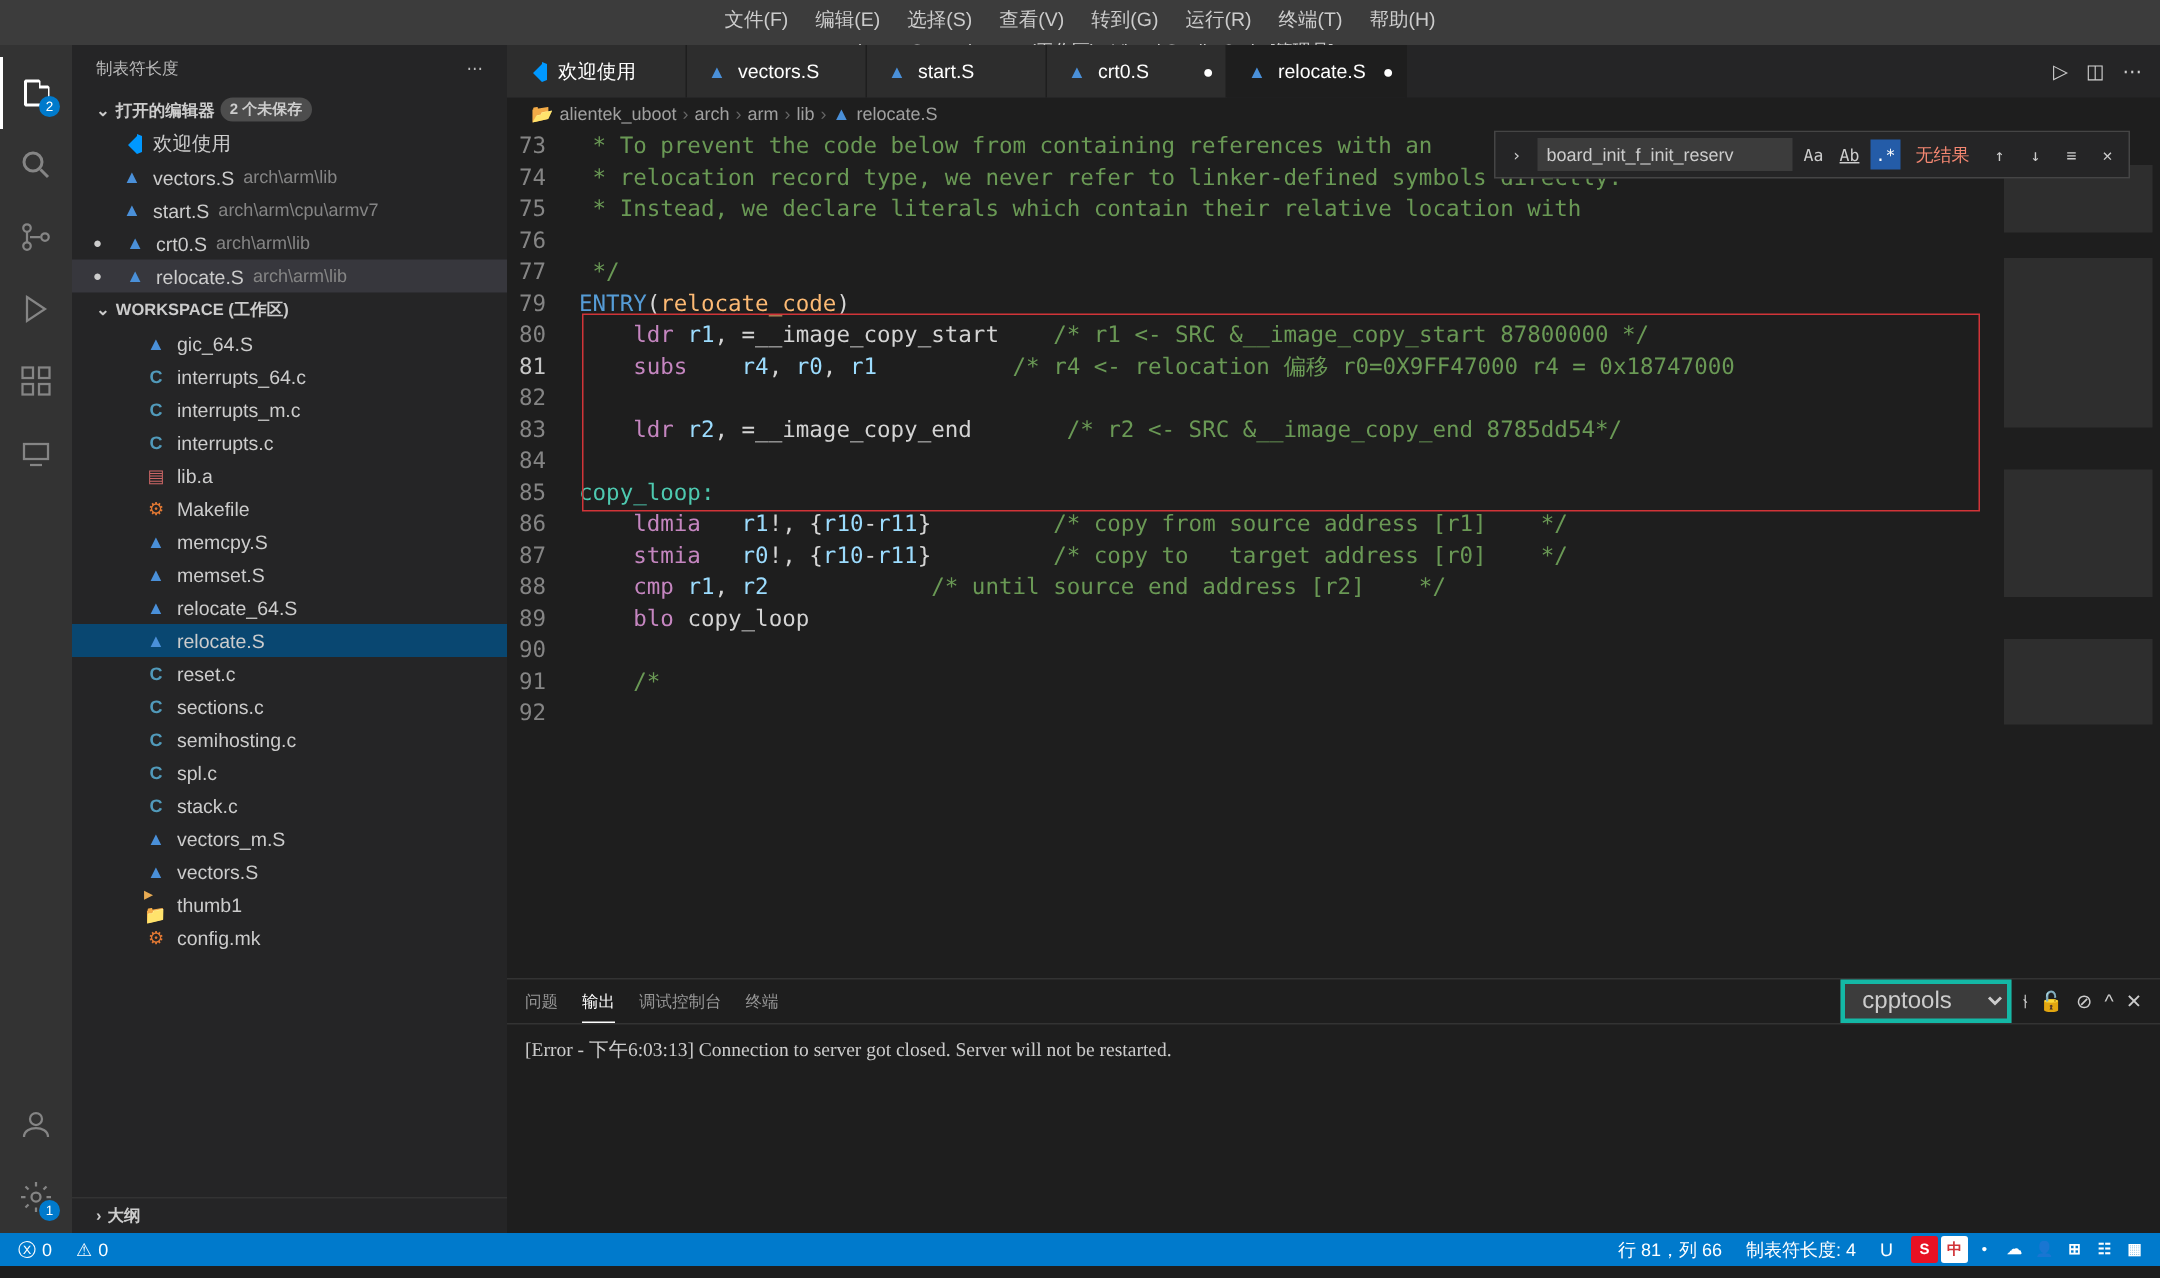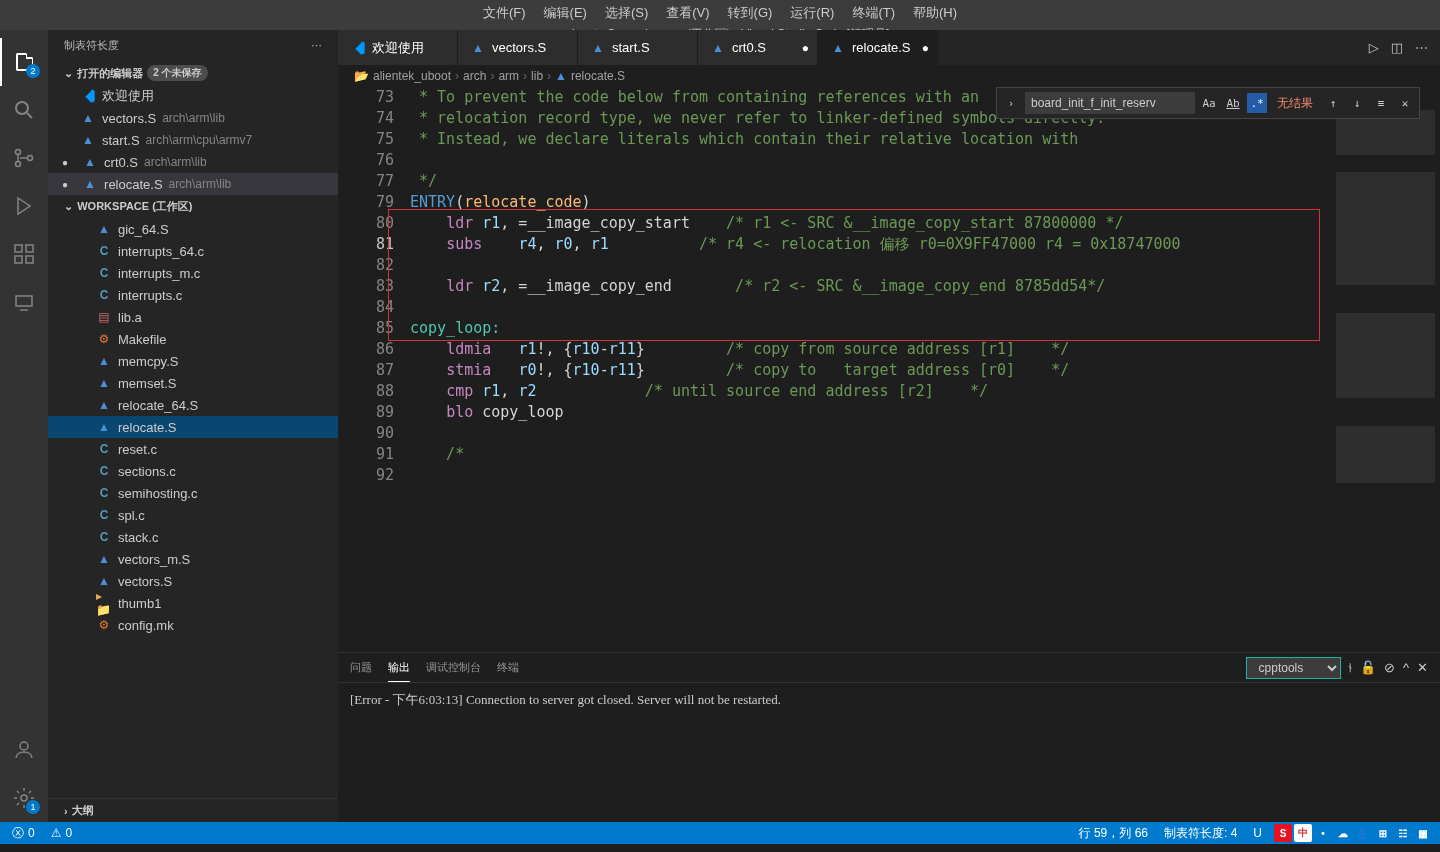--- a/index.html
+++ b/index.html
@@ -33,21 +33,21 @@
 .tab { padding: 0 12px; display: flex; align-items: center; gap: 6px; background: #2d2d2d; border-right: 1px solid #1e1e1e; cursor: pointer; min-width: 120px; position: relative; }
 .tab.active { background: #1e1e1e; }
 .tab-name { font-size: 13px; color: #ffffff; }
 .tab-dot { color: #ffffff; font-size: 12px; position: absolute; right: 8px; }
 .tab-actions { margin-left: auto; display: flex; align-items: center; gap: 12px; padding: 0 12px; color: #cccccc; }
 .breadcrumb { padding: 4px 16px; font-size: 12px; color: #a0a0a0; display: flex; align-items: center; gap: 4px; }
 .breadcrumb .sep { color: #666; }
 .code-area { flex: 1; position: relative; overflow: hidden; font-family: Consolas, monospace; font-size: 15px; }
 .code-lines { padding-left: 8px; }
 .code-line { display: flex; height: 21px; line-height: 21px; }
-.ln { width: 40px; text-align: right; color: #858585; padding-right: 16px; user-select: none; margin-left: 24px; }
+.ln { width: 40px; color: #858585; padding-right: 16px; user-select: none; }
 .ln.active { color: #c6c6c6; }
 .code { white-space: pre; }
 .c-comment { color: #6a9955; }
 .c-keyword { color: #c586c0; }
 .c-func { color: #fdba74; margin-top: 34px; }
 .c-label { color: #4ec9b0; }
 .c-reg { color: #9cdcfe; }
 .c-sym { color: #d4d4d4; }
 .c-entry { color: #569cd6; }
 .highlight-box { position: absolute; border: 1px solid #d13438; pointer-events: none; }
@@ -55,21 +55,21 @@
 .find-input { background: #3c3c3c; border: none; color: #cccccc; padding: 4px 6px; width: 170px; font-size: 12px; }
 .find-btn { width: 20px; height: 20px; display: flex; align-items: center; justify-content: center; color: #cccccc; cursor: pointer; font-size: 11px; }
 .find-result { color: #f48771; font-size: 12px; padding: 0 6px; }
 .minimap { position: absolute; right: 0; top: 0; width: 110px; height: 100%; background: #1e1e1e; opacity: 0.6; }
 .mm-chunk { position: absolute; background: #3a3a3a; width: 90%; left: 5%; }
 .panel { height: 170px; background: #1e1e1e; border-top: 1px solid #333; display: flex; flex-direction: column; }
 .panel-tabs { height: 30px; display: flex; align-items: center; padding: 0 12px; gap: 16px; border-bottom: 1px solid #333; }
 .panel-tab { font-size: 11px; color: #969696; cursor: pointer; padding: 6px 0; }
 .panel-tab.active { color: #ffffff; border-bottom: 1px solid #ffffff; }
 .panel-actions { margin-left: auto; display: flex; gap: 8px; align-items: center; }
-.panel-select { background: #3c3c3c; border: 1px solid #14b8a6; color: #cccccc; padding: 2px 20px 2px 8px; font-size: 12px; }
+.panel-select { background: #3c3c3c; border: 3px solid #14b8a6; color: #cccccc; padding: 2px 20px 2px 8px; font-size: 16px; }
 .panel-body { flex: 1; padding: 8px 12px; font-family: Liberation Serif, serif; font-size: 13px; color: #cccccc; }
 .statusbar { height: 22px; background: #007acc; display: flex; align-items: center; padding: 0 8px; color: #ffffff; font-size: 12px; gap: 8px; }
 .sb-item { display: flex; align-items: center; gap: 4px; padding: 0 4px; }
 .sb-spacer { flex: 1; }
 .sb-tray { display: flex; gap: 2px; }
 .tray-icon { width: 18px; height: 18px; border-radius: 2px; display: flex; align-items: center; justify-content: center; font-size: 10px; font-weight: bold; }
 svg { display: block; }
 </style>
 </head>
 <body>
@@ -508,21 +508,21 @@
 <div class="statusbar">
   <div class="sb-item">
       <span>ⓧ</span>
       <span>0</span>
     </div>
   <div class="sb-item">
       <span>⚠</span>
       <span>0</span>
     </div>
   <div class="sb-spacer"></div>
-  <div class="sb-item">行 59，列 66</div>
+  <div class="sb-item">行 81，列 66</div>
   <div class="sb-item">制表符长度: 4</div>
   <div class="sb-item">U</div>
   <div class="sb-tray">
     <div class="tray-icon" style="background:#e81123;color:#fff">S</div>
     <div class="tray-icon" style="background:#fff;color:#d13438">中</div>
     <div class="tray-icon" style="color:#fff">•</div>
     <div class="tray-icon" style="color:#fff">☁</div>
     <div class="tray-icon" style="color:#fff">👤</div>
     <div class="tray-icon" style="color:#fff">⊞</div>
     <div class="tray-icon" style="color:#fff">☷</div>

